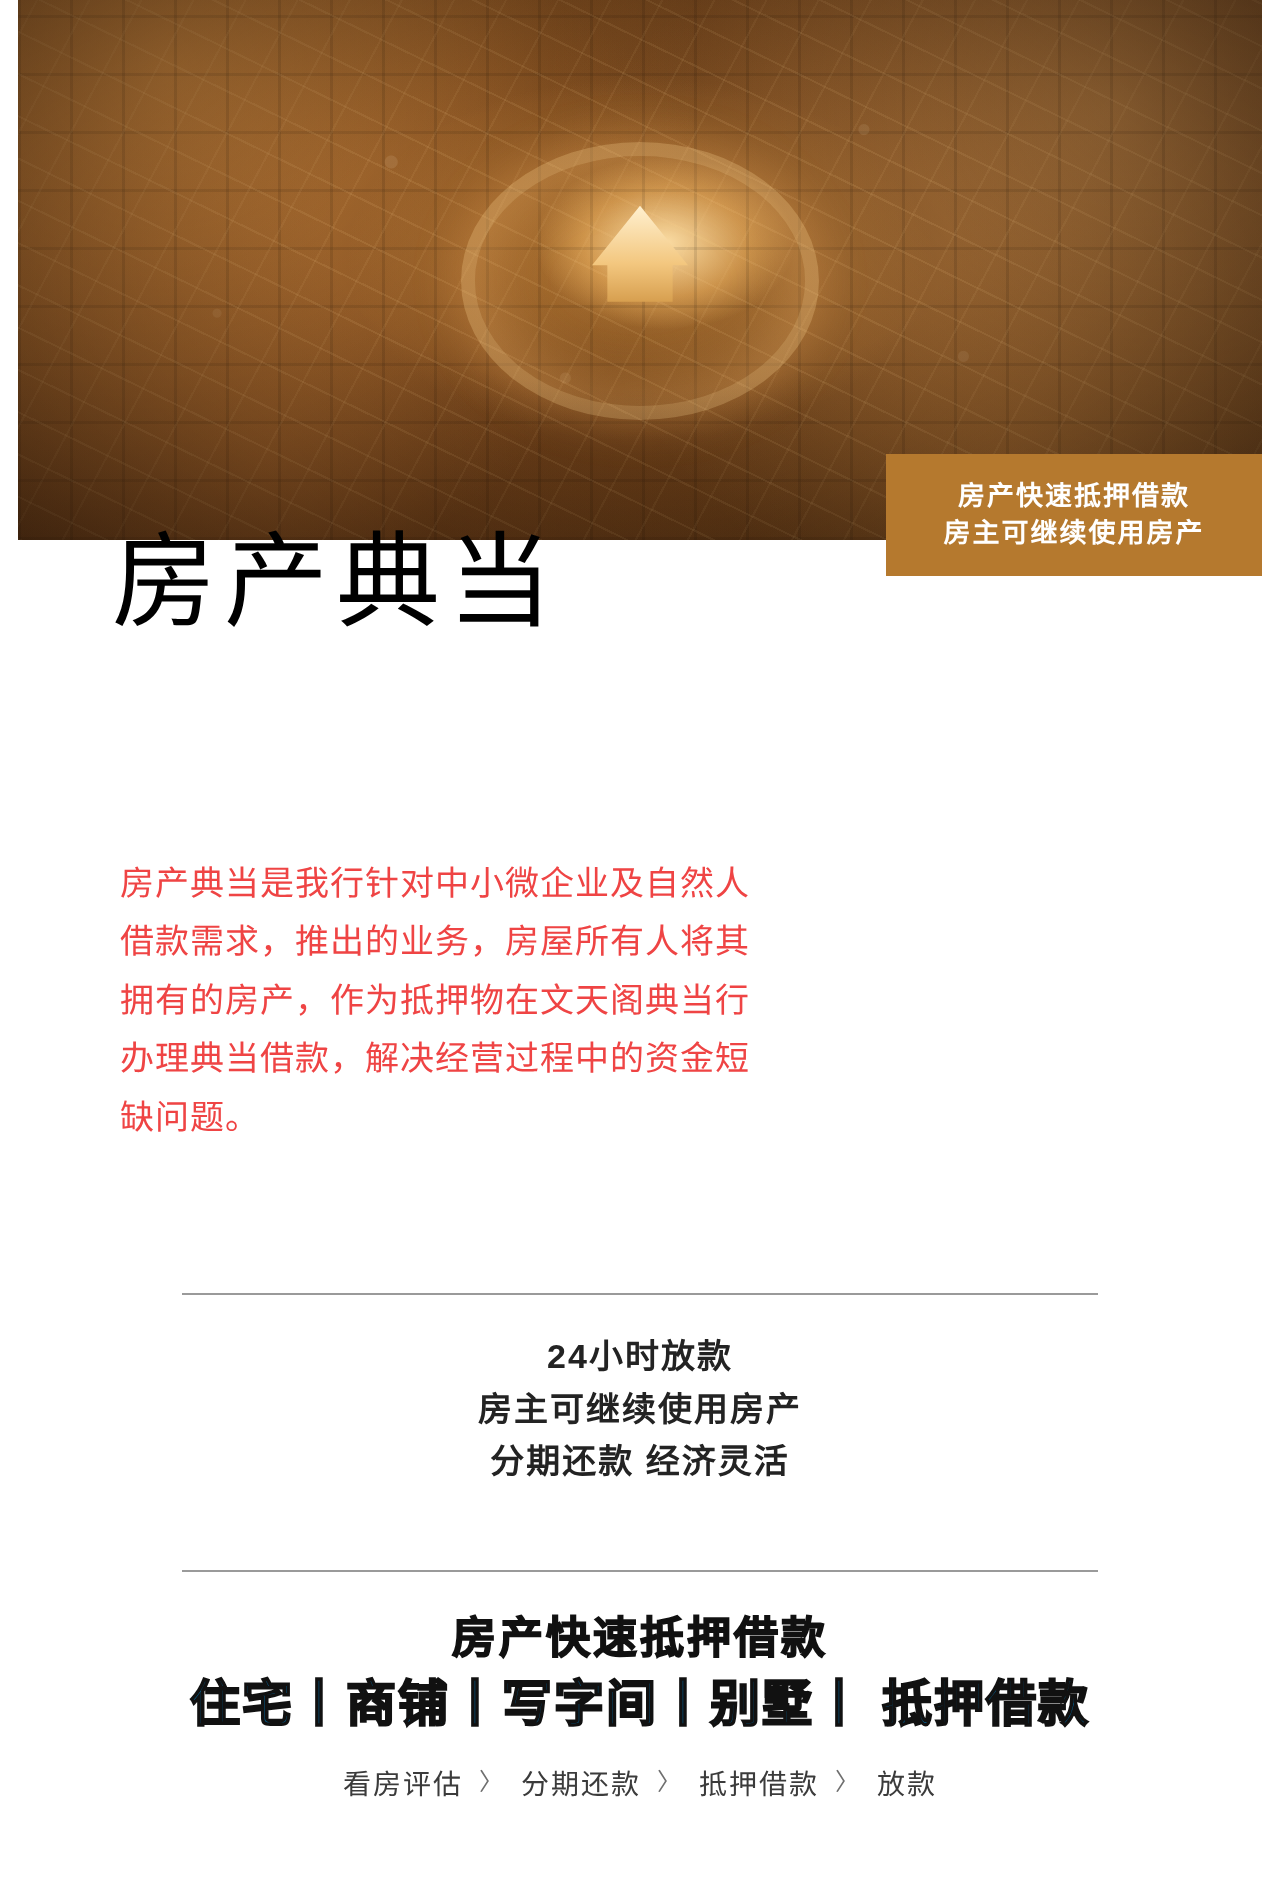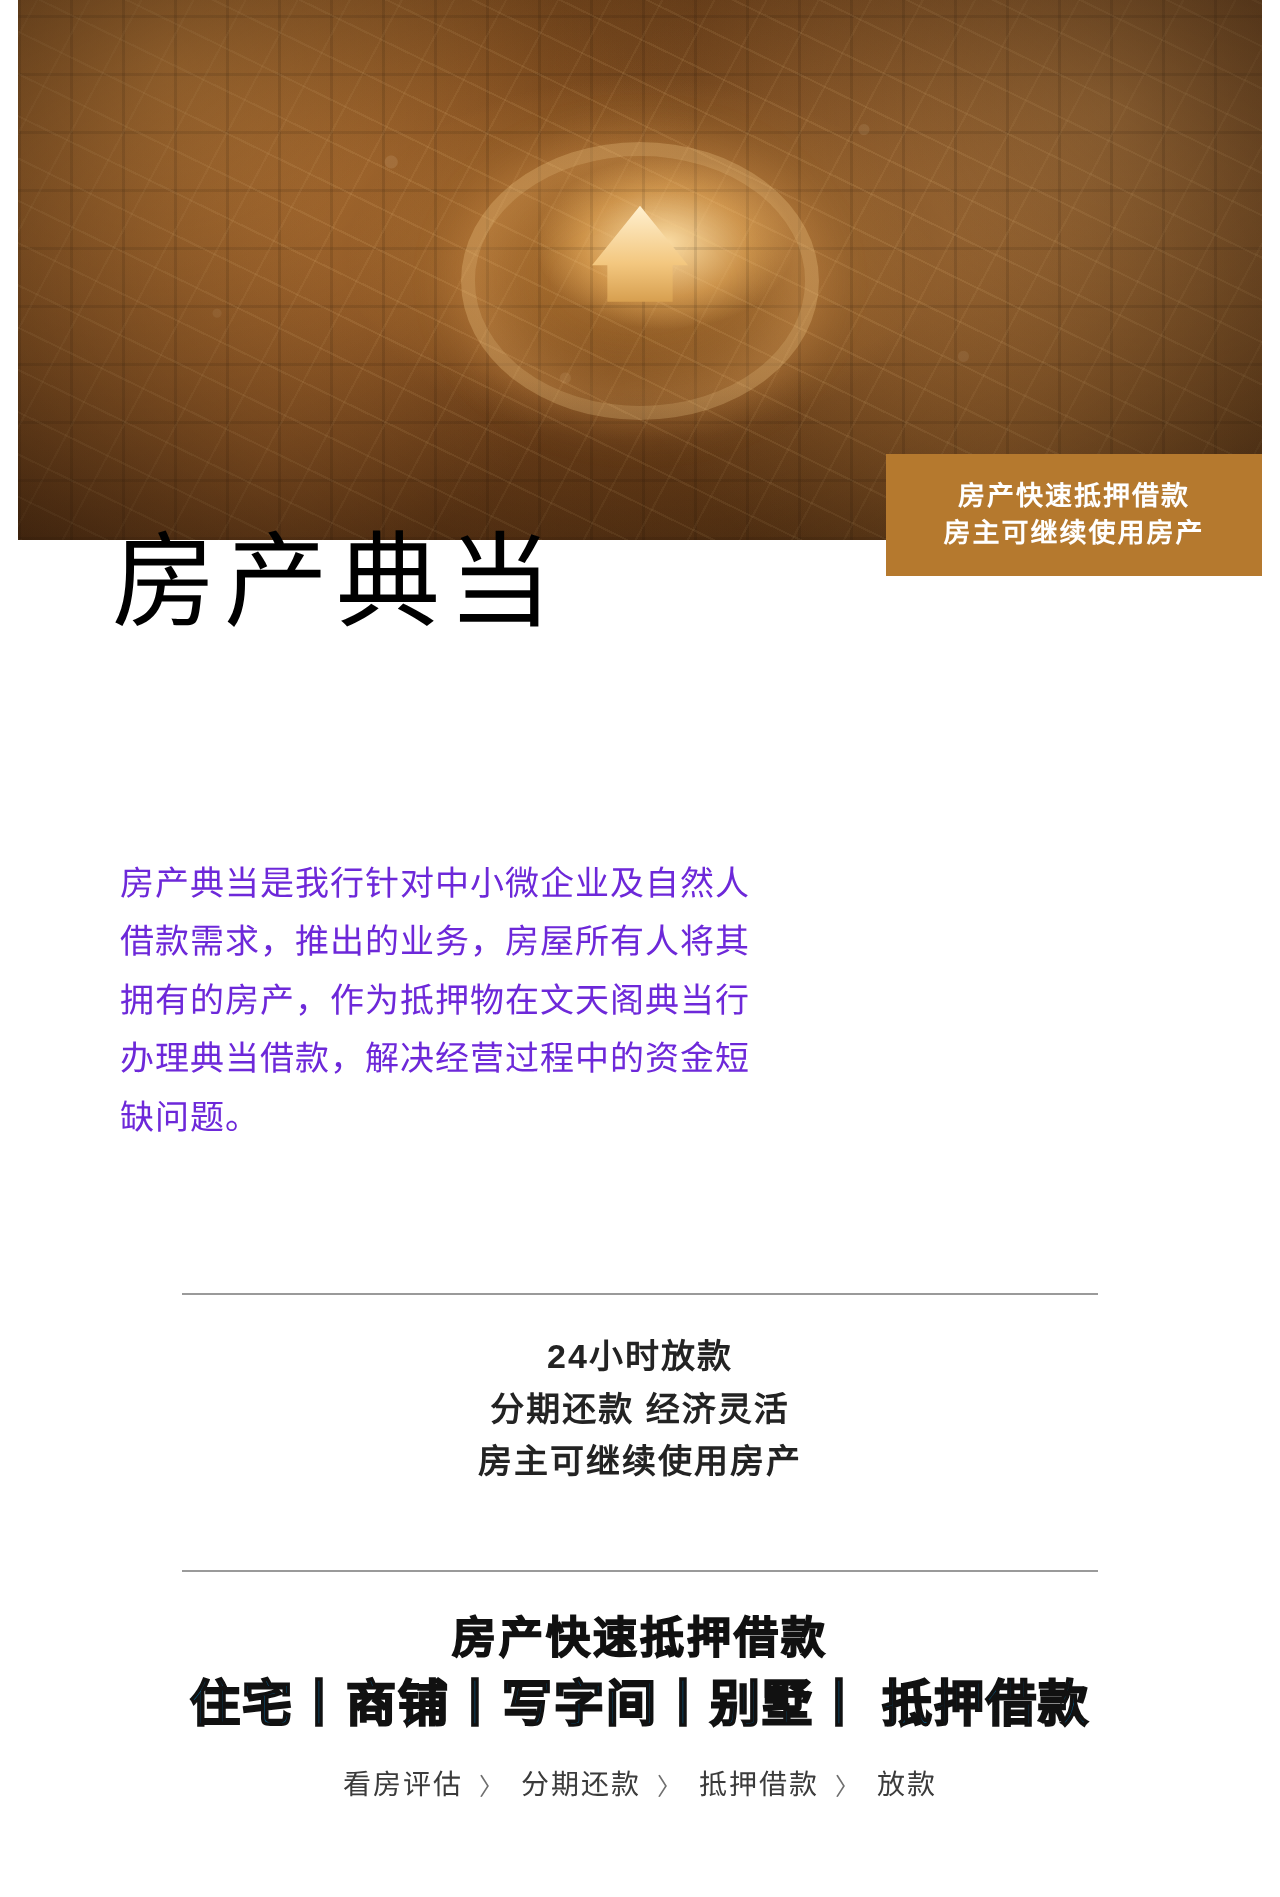--- a/index.html
+++ b/index.html
@@ -132,21 +132,21 @@
     letter-spacing: 2px;
     line-height: 1;
   }
 
   
   .body-copy {
     position: absolute;
     left: 120px;
     top: 820px;
     width: 640px;
-    color: #6d28d9;
+    color: #ef4444;
     font-size: 34px;
     line-height: 1.72;
     letter-spacing: 1px;
   }
 
   
   .rule {
     position: absolute;
     left: 182px;
     width: 916px;
@@ -195,21 +195,21 @@
     color: #0369a1;
     line-height: 1.25;
     -webkit-text-stroke: 2px #111111;
   }
   .steps {
     margin-top: 26px;
     font-size: 28px;
     color: #3b3b3b;
     letter-spacing: 2px;
     display: flex;
-    align-items: flex-end;
+    align-items: flex-start;
     justify-content: center;
     gap: 16px;
   }
   .step-sep {
     color: #6f6f6f;
     font-size: 24px;
   }
 </style>
 </head>
 <body>
@@ -231,22 +231,22 @@
       <div class="tagline-line">房产快速抵押借款</div>
       <div class="tagline-line">房主可继续使用房产</div>
     </div>
   </div>
 
   <p class="body-copy">房产典当是我行针对中小微企业及自然人借款需求，推出的业务，房屋所有人将其拥有的房产，作为抵押物在文天阁典当行办理典当借款，解决经营过程中的资金短缺问题。</p>
 
   <div class="rule rule-top"></div>
   <div class="features">
     <div class="feature-item">24小时放款</div>
+    <div class="feature-item">房主可继续使用房产</div>
     <div class="feature-item">分期还款 经济灵活</div>
-    <div class="feature-item">房主可继续使用房产</div>
   </div>
   <div class="rule rule-bottom"></div>
 
   <div class="footer">
     <div class="footer-line1">房产快速抵押借款</div>
     <div class="footer-line2">住宅丨商铺丨写字间丨别墅丨 抵押借款</div>
     <div class="steps">
       <span>看房评估</span>
       <span class="step-sep">〉</span>
       <span>分期还款</span>

